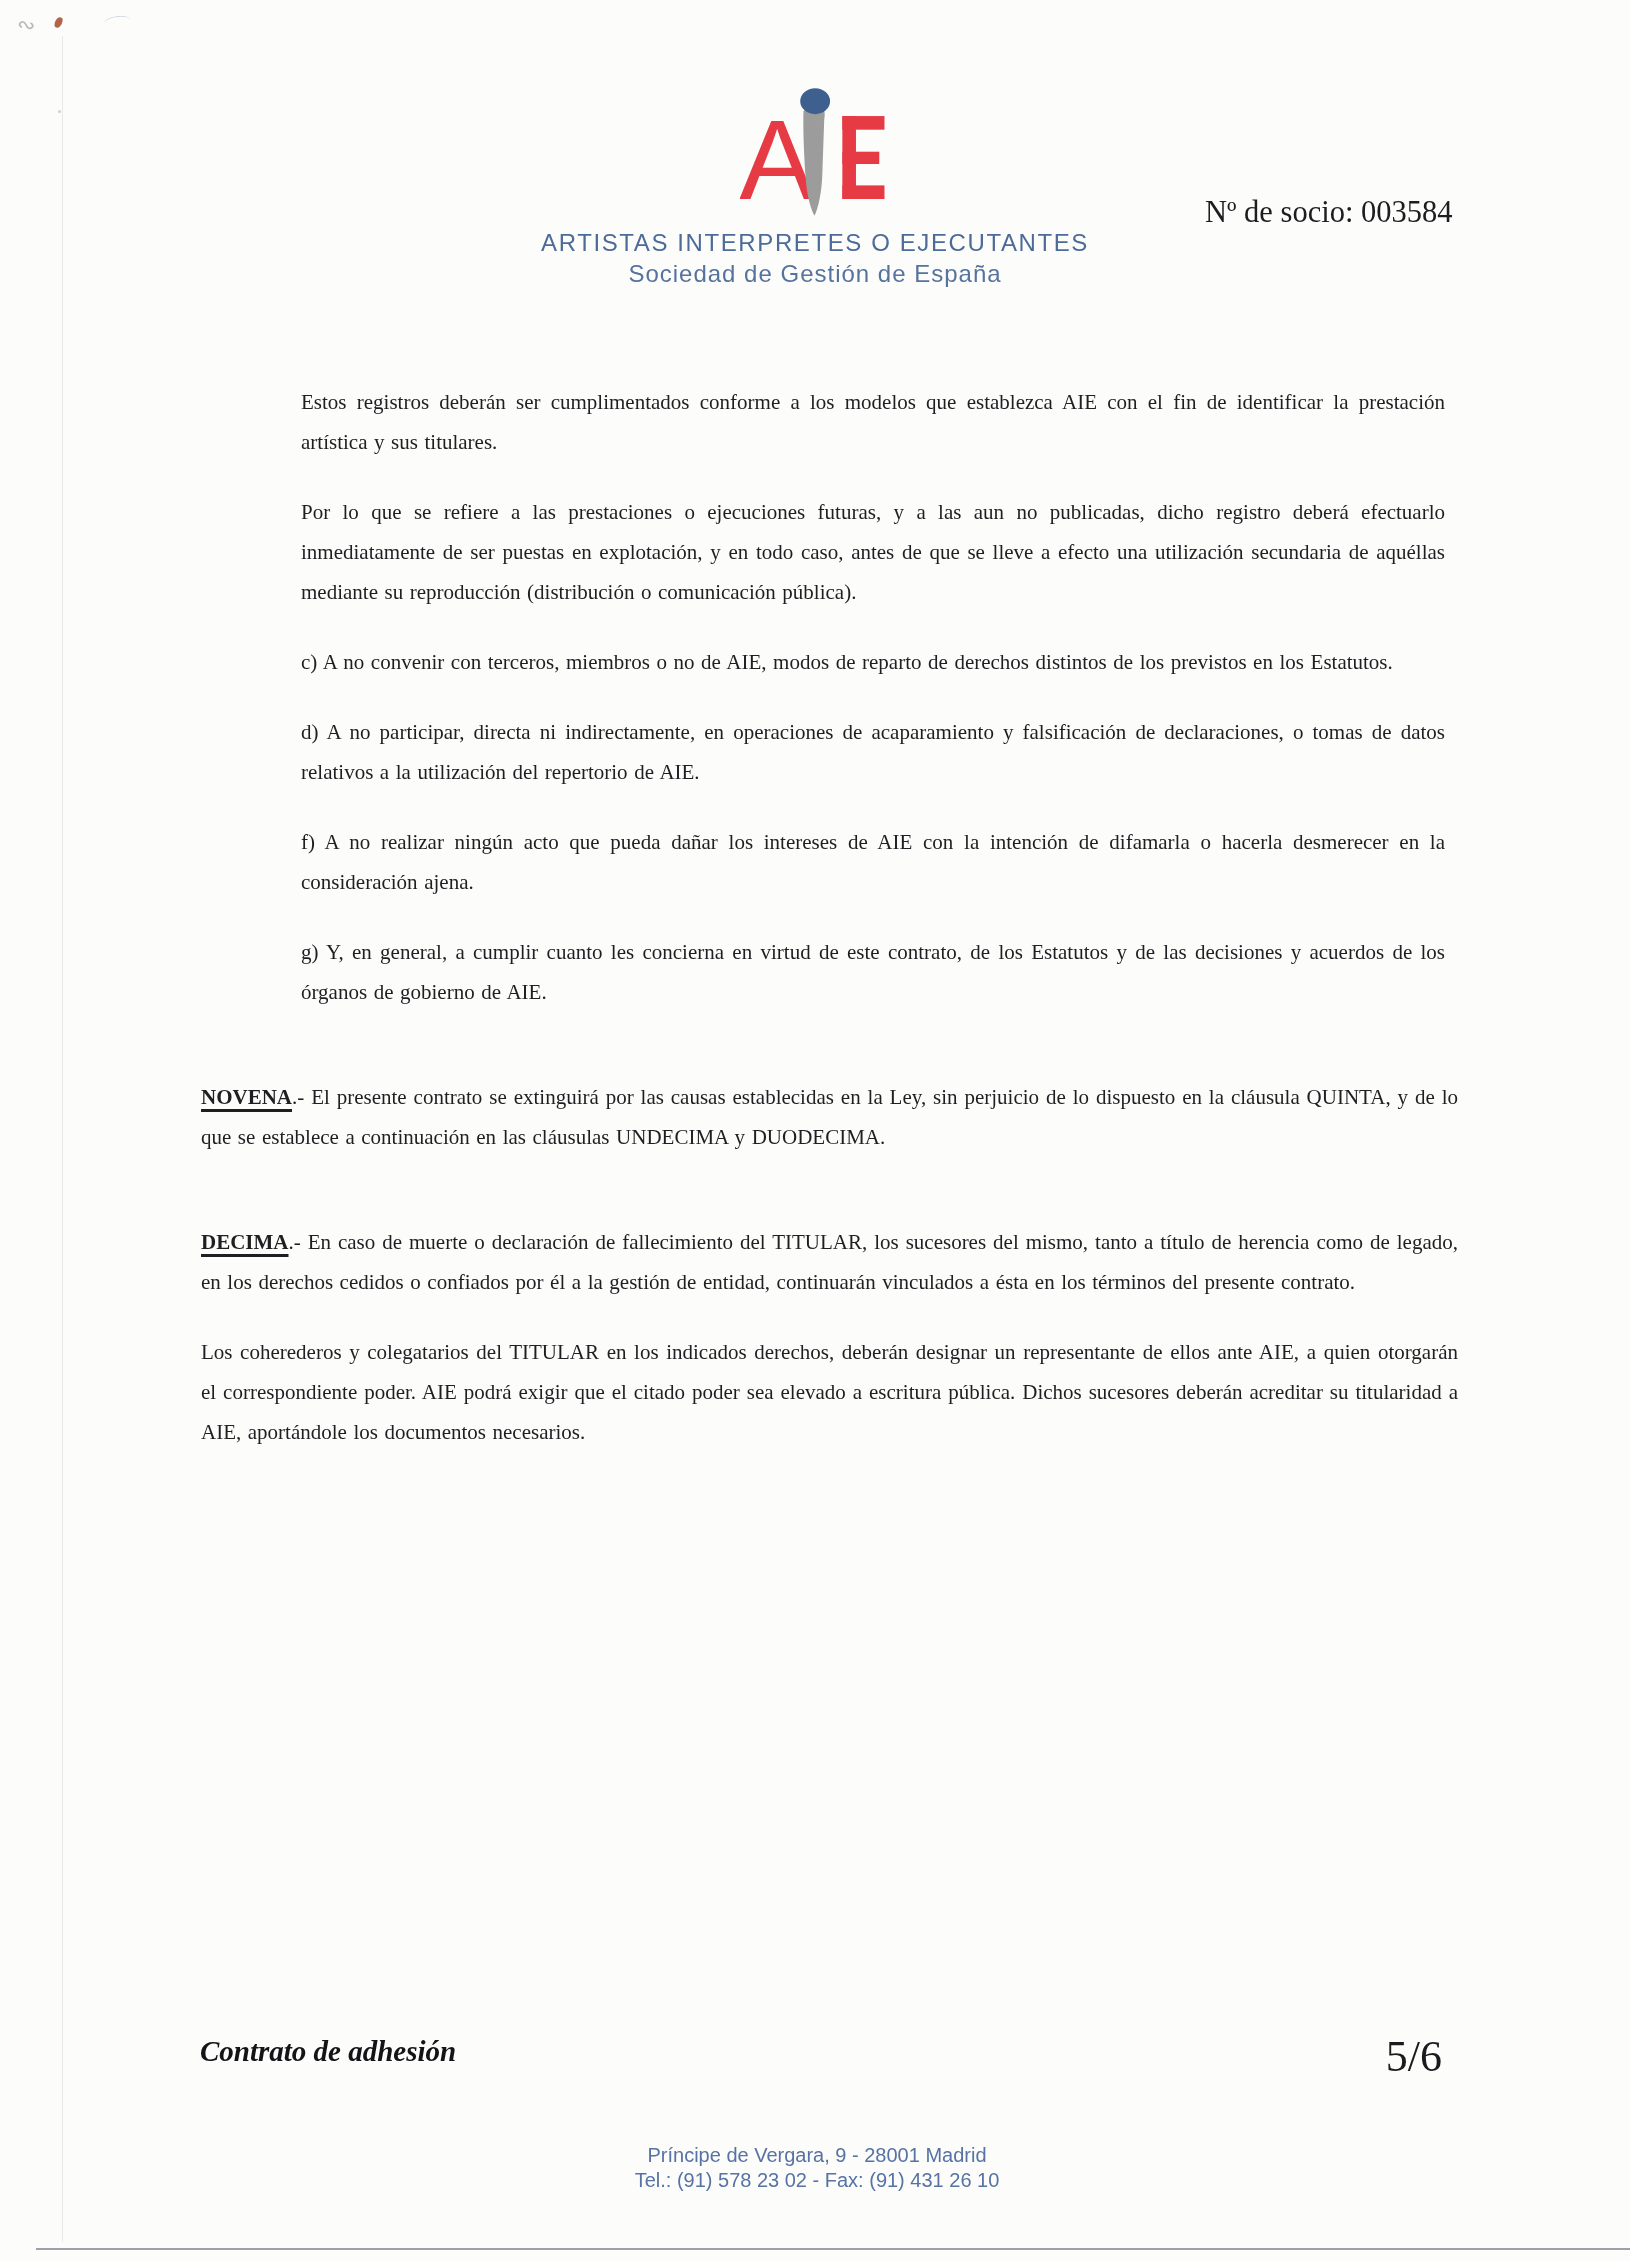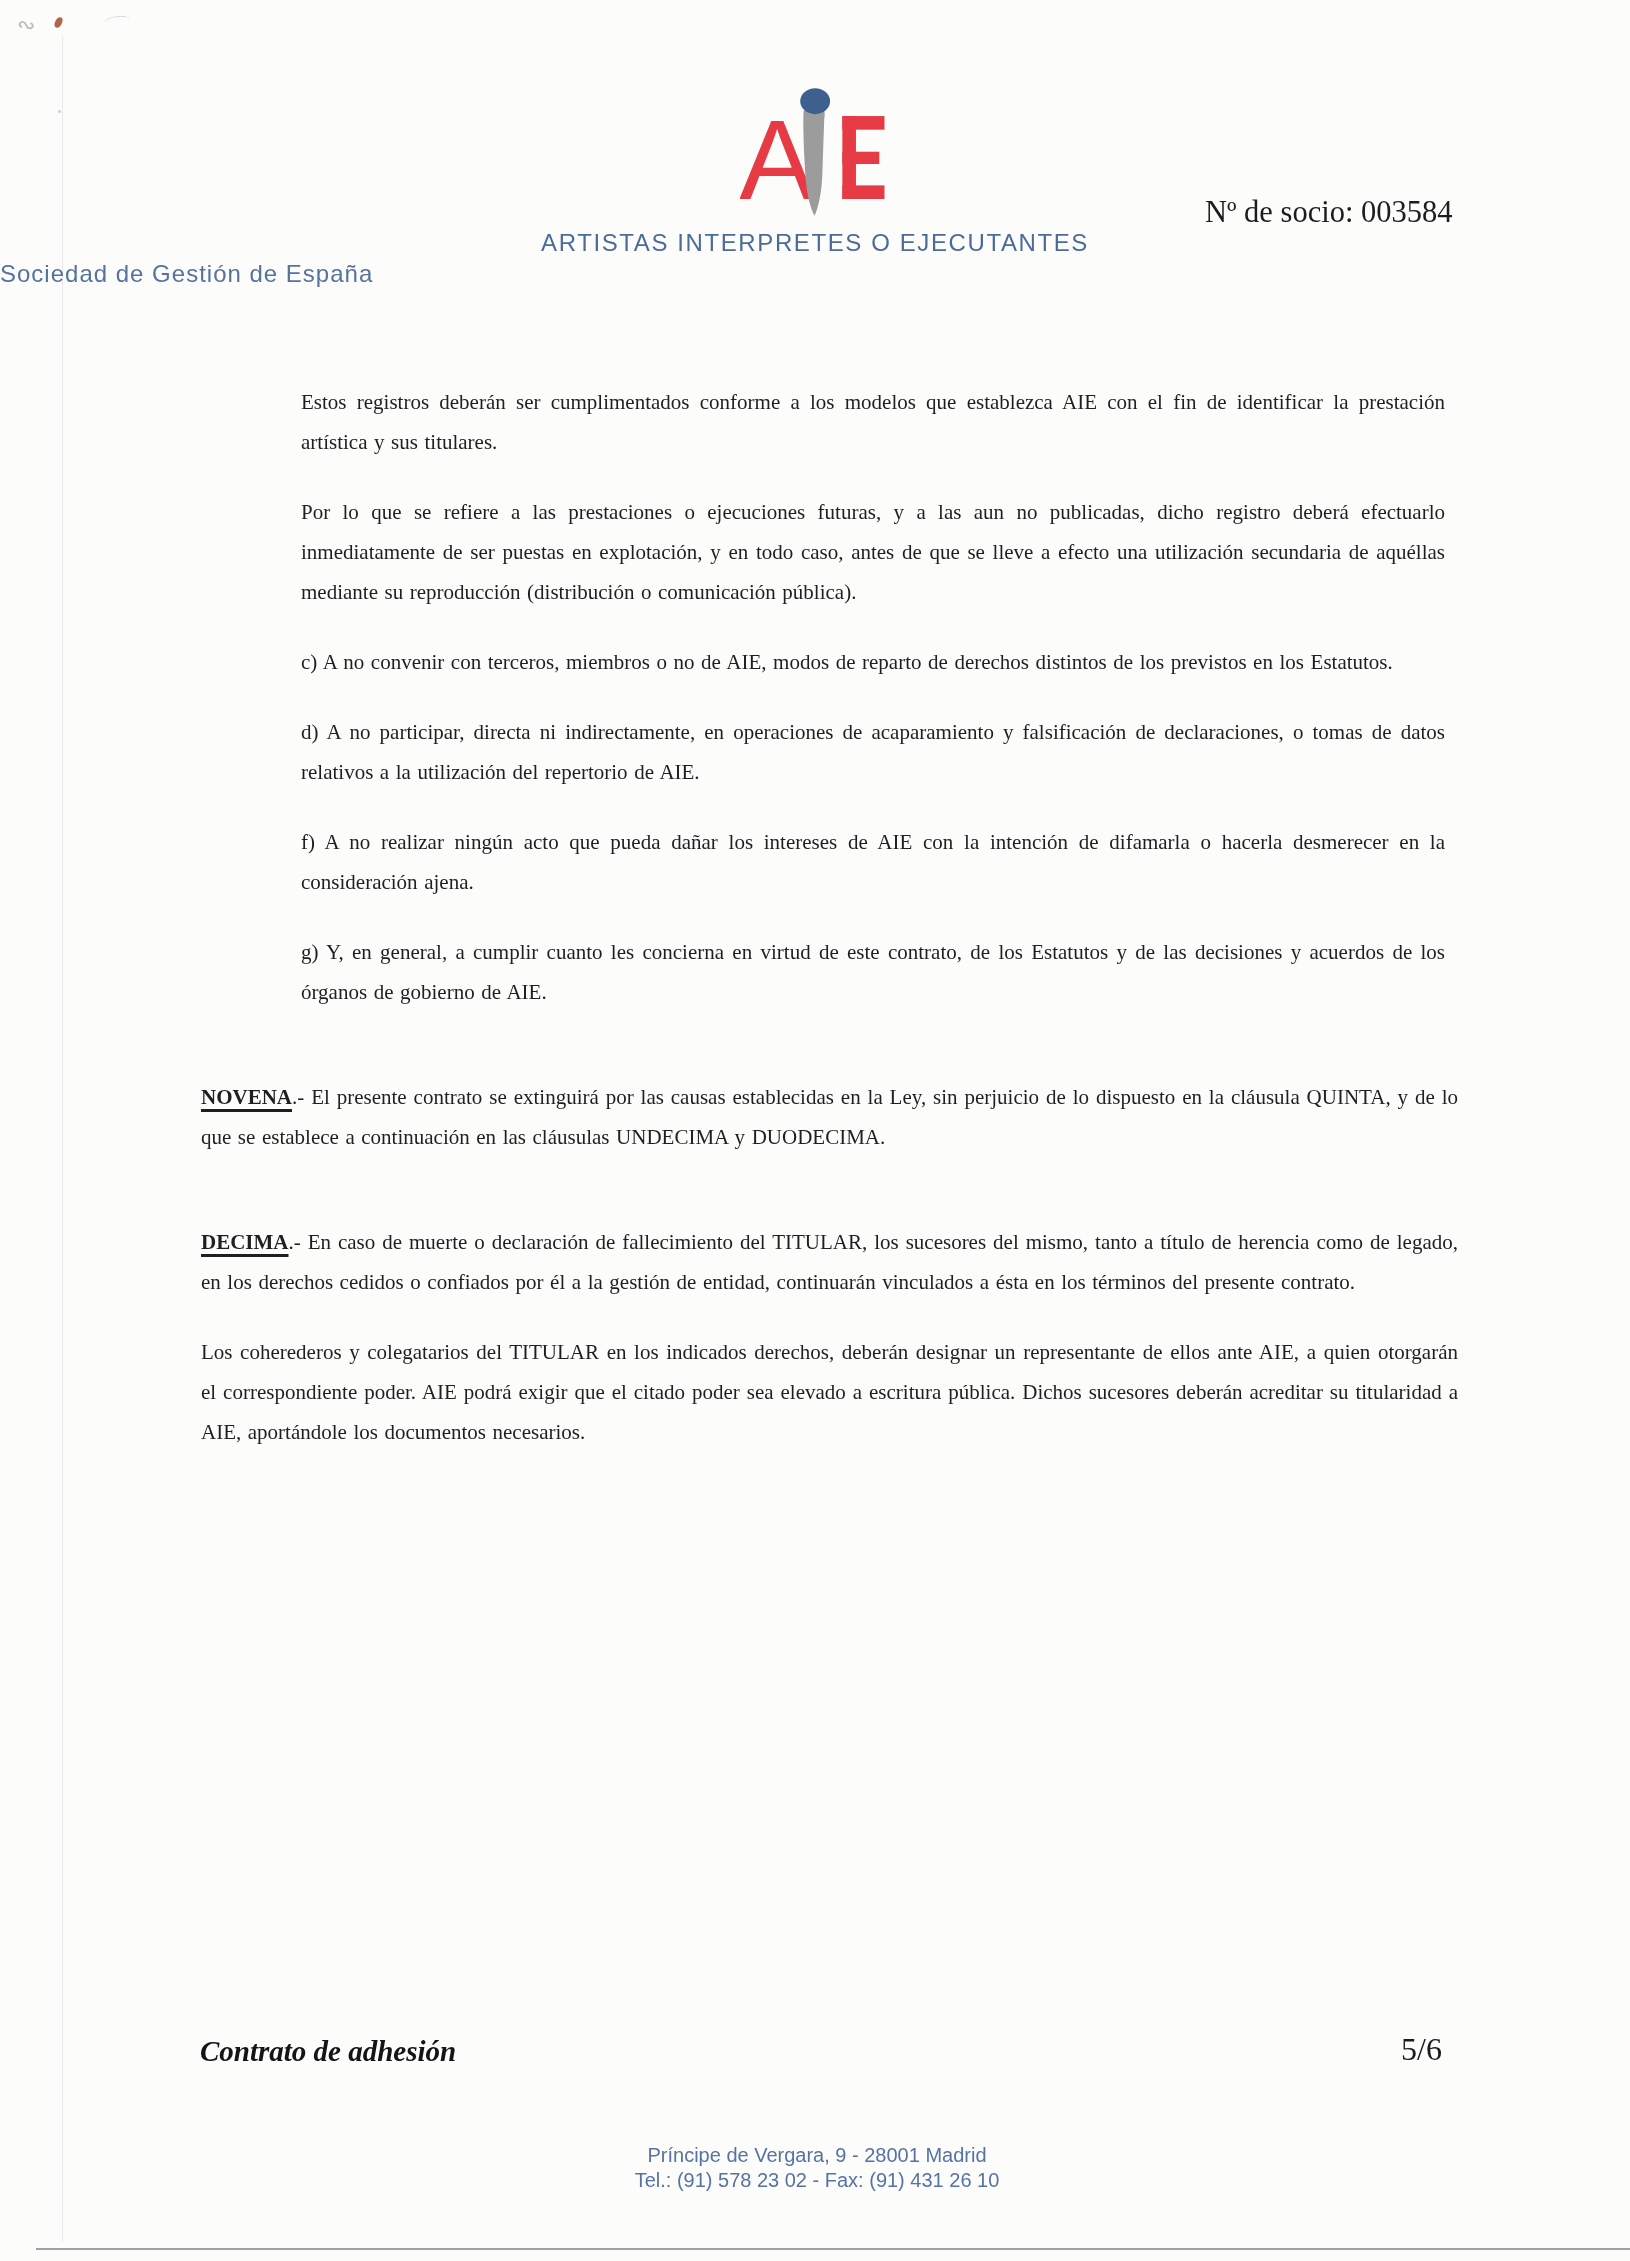--- a/index.html
+++ b/index.html
@@ -43,21 +43,21 @@
   .logo-svg { position:absolute; left:740px; top:84px; width:149px; height:138px; }
   .org-line1 {
     position:absolute; left:0; right:0; top:229px;
     text-align:center;
     font-family:"Liberation Sans", sans-serif;
     font-size:24px; letter-spacing:1.6px;
     color:#4d6b99;
   }
   .org-line2 {
     position:absolute; left:0; right:0; top:260px;
-    text-align:left;
+    text-align:center;
     font-family:"Liberation Sans", sans-serif;
     font-weight:300;
     font-size:24px; letter-spacing:1px;
     color:#56739e;
   }
   .member-no {
     position:absolute; left:1205px; top:195px;
     font-size:30.5px; color:#1d1d21;
   }
 
@@ -79,21 +79,21 @@
   }
 
   
   .doc-title {
     position:absolute; left:200px; top:2035px;
     font-size:29px; font-weight:bold; font-style:italic;
     color:#141418;
   }
   .page-number {
     position:absolute; right:188px; top:2031px;
-    font-size:32px; color:#1b1b1f;
+    font-size:44px; color:#1b1b1f;
   }
   .address {
     position:absolute; left:4px; right:0; top:2143px;
     text-align:center;
     font-family:"Liberation Sans", sans-serif;
     font-size:20px; line-height:25px;
     color:#5673a3;
   }
 </style>
 </head>

